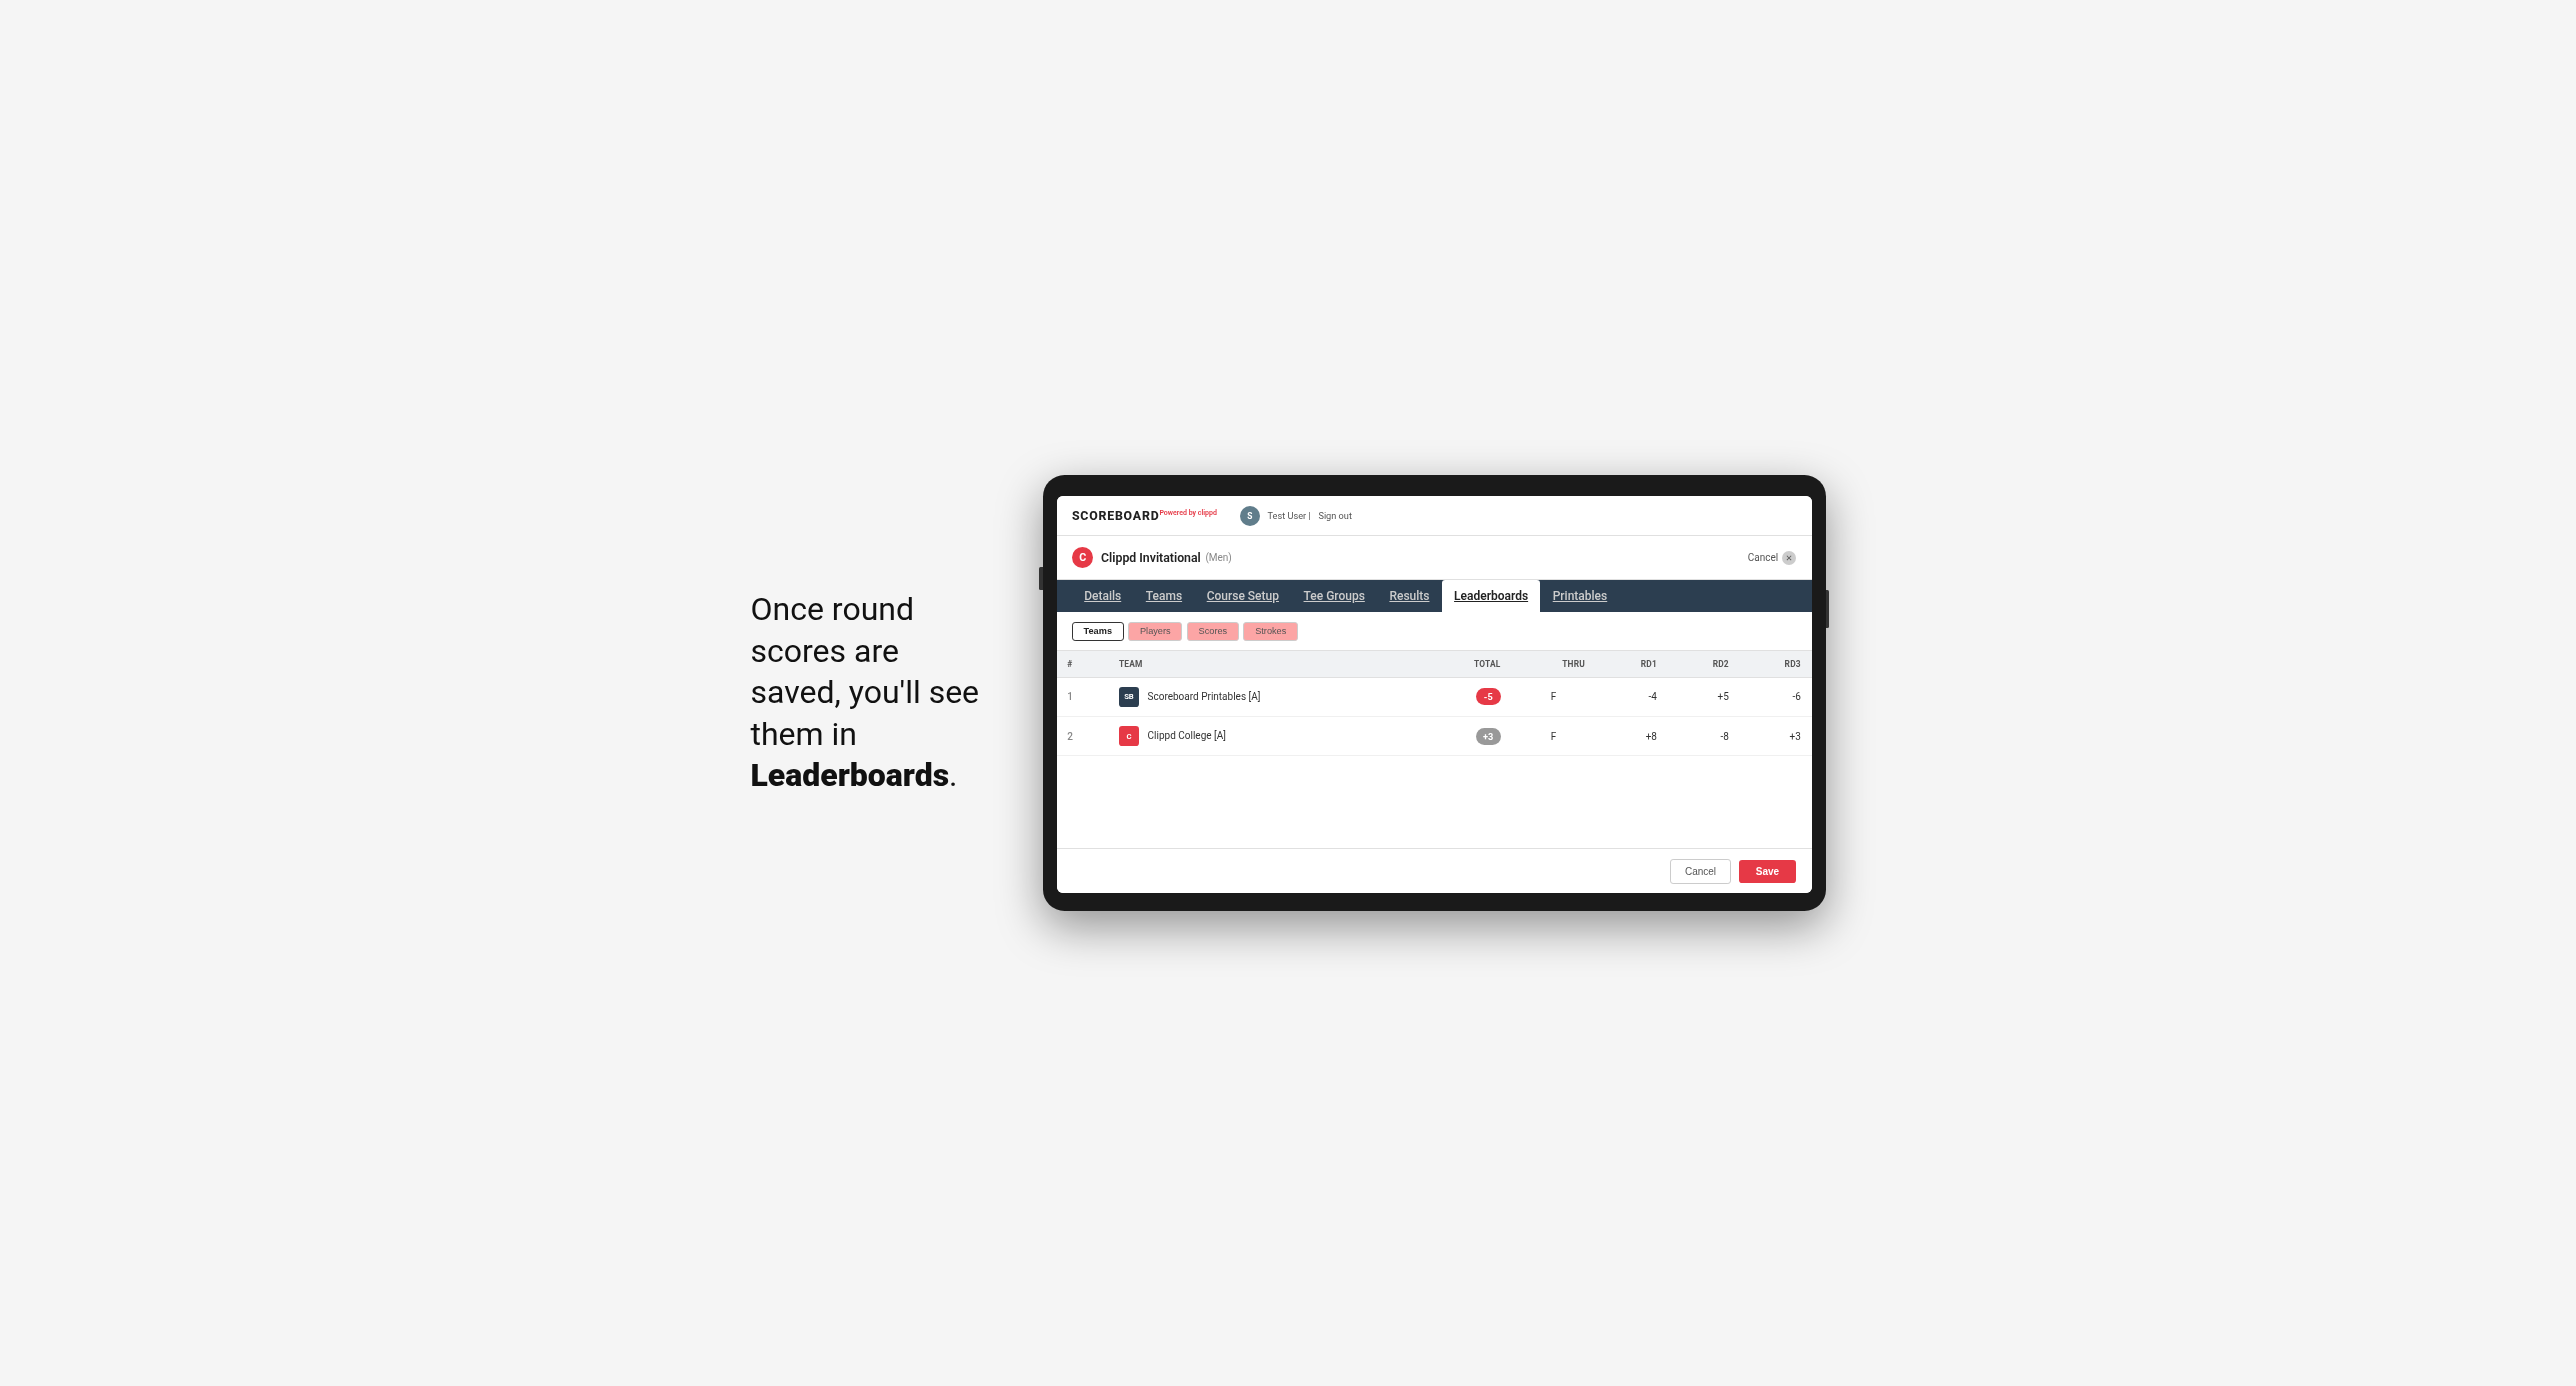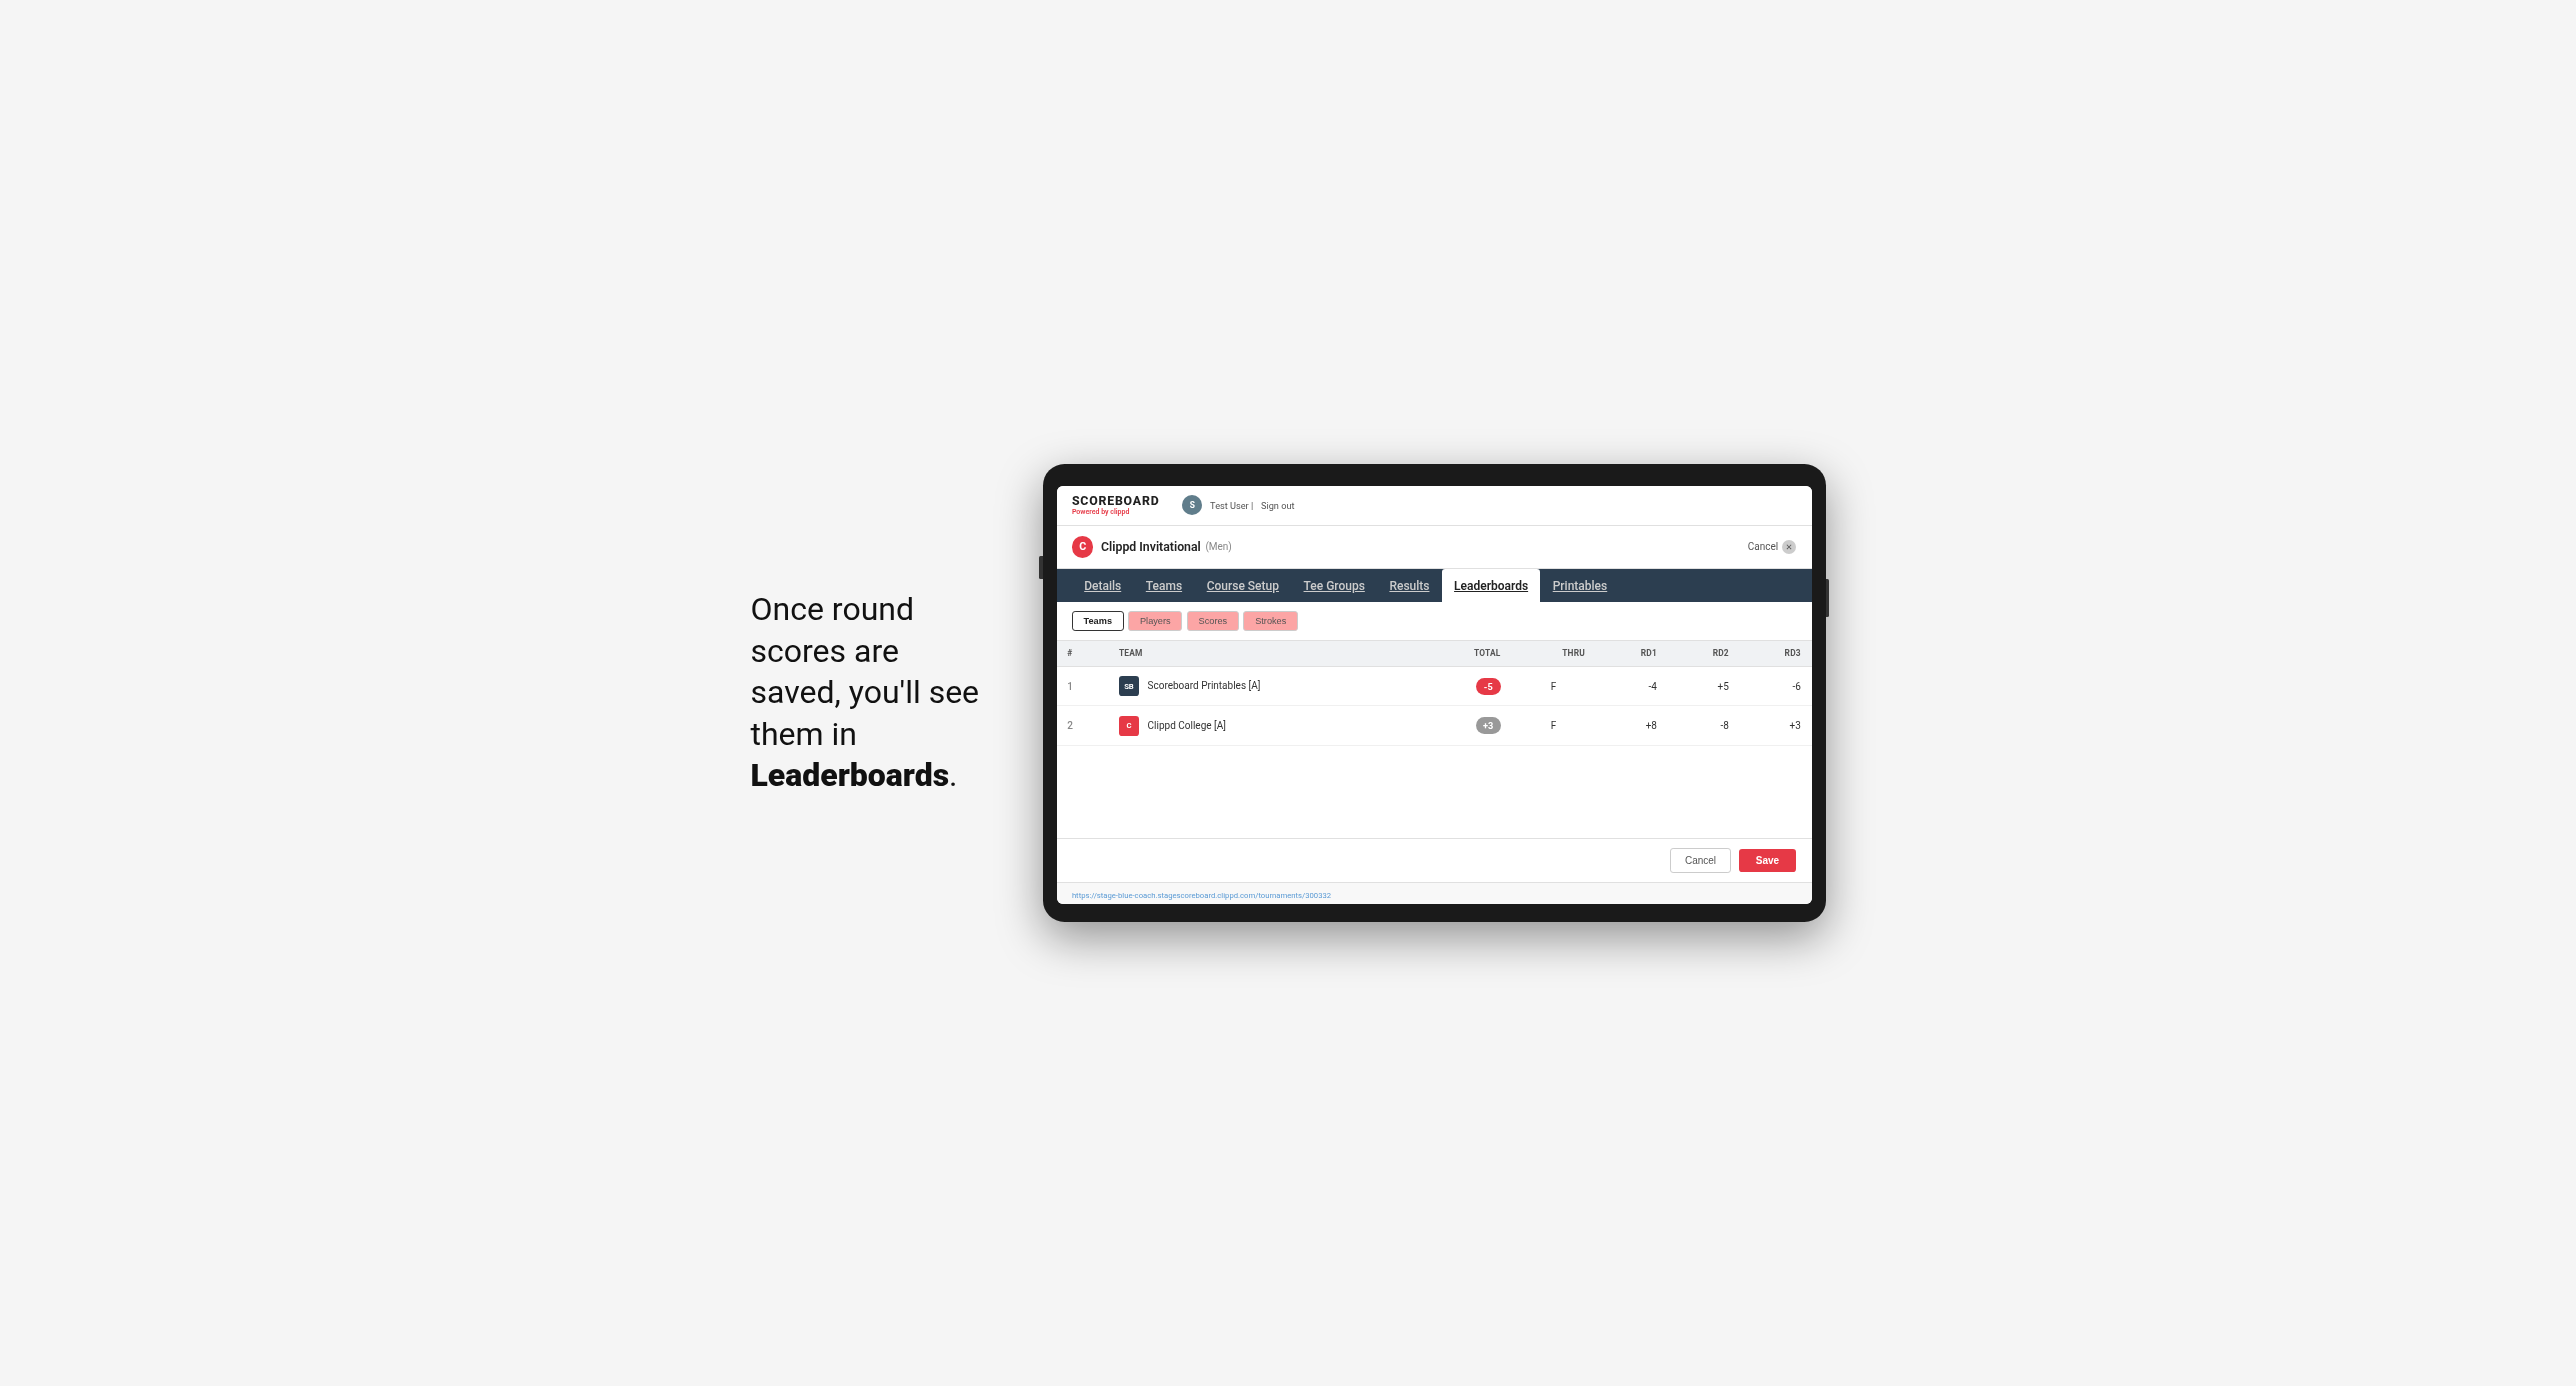--- a/index.html
+++ b/index.html
@@ -47,21 +47,21 @@
     .top-nav {
       background: #fff;
       border-bottom: 0.8px solid #e0e0e0;
       display: flex;
       align-items: center;
       padding: 0 15.4px;
       height: 40px;
     }
     .logo-area {
       display: flex;
-      flex-direction: column;
+      flex-direction: row;
       margin-right: 23px;
     }
     .logo-title {
       font-size: 12.3px;
       font-weight: 800;
       letter-spacing: 0.8px;
       color: #222;
     }
     .logo-sub {
       font-size: 7px;
@@ -441,20 +441,17 @@
         </tbody>
       </table>
 
       <div style="flex:1; min-height: 92px; background:#fff;"></div>
 
       <div class="footer-bar">
         <button class="btn-cancel">Cancel</button>
         <button class="btn-save">Save</button>
       </div>
 
-      <div class="url-bar">
-        <span class="url-text">https://stage-blue-coach.stagescoreboard.clippd.com/tournaments/300332</span>
-      </div>
 
     </div>
   </div>
 </div>
 
 
 </body></html>

